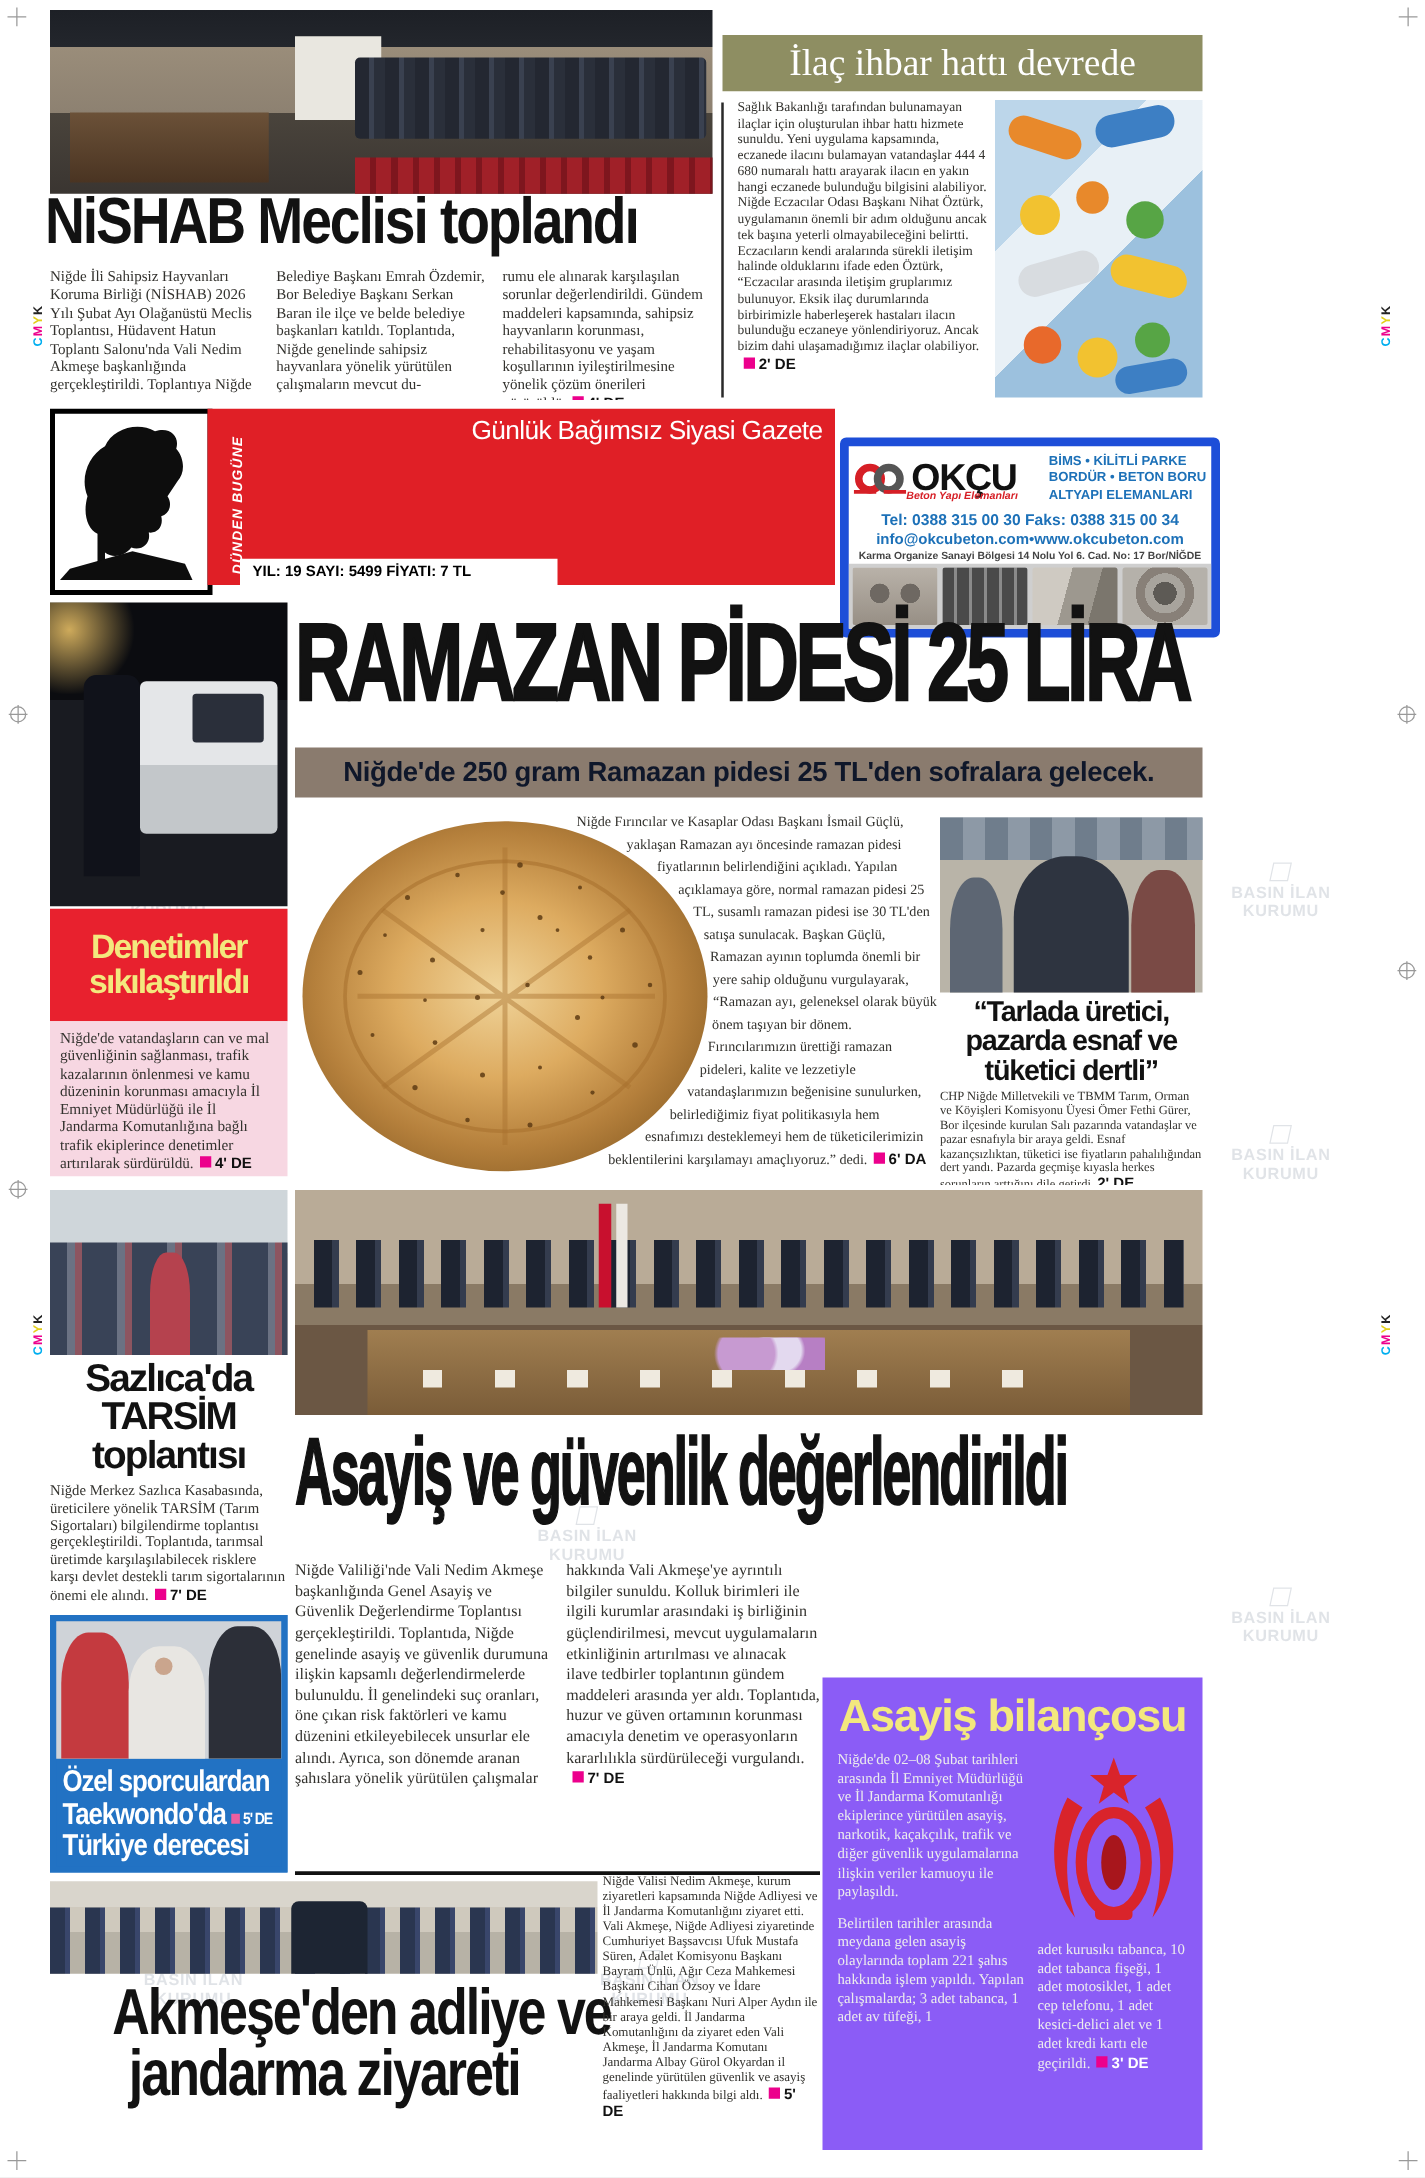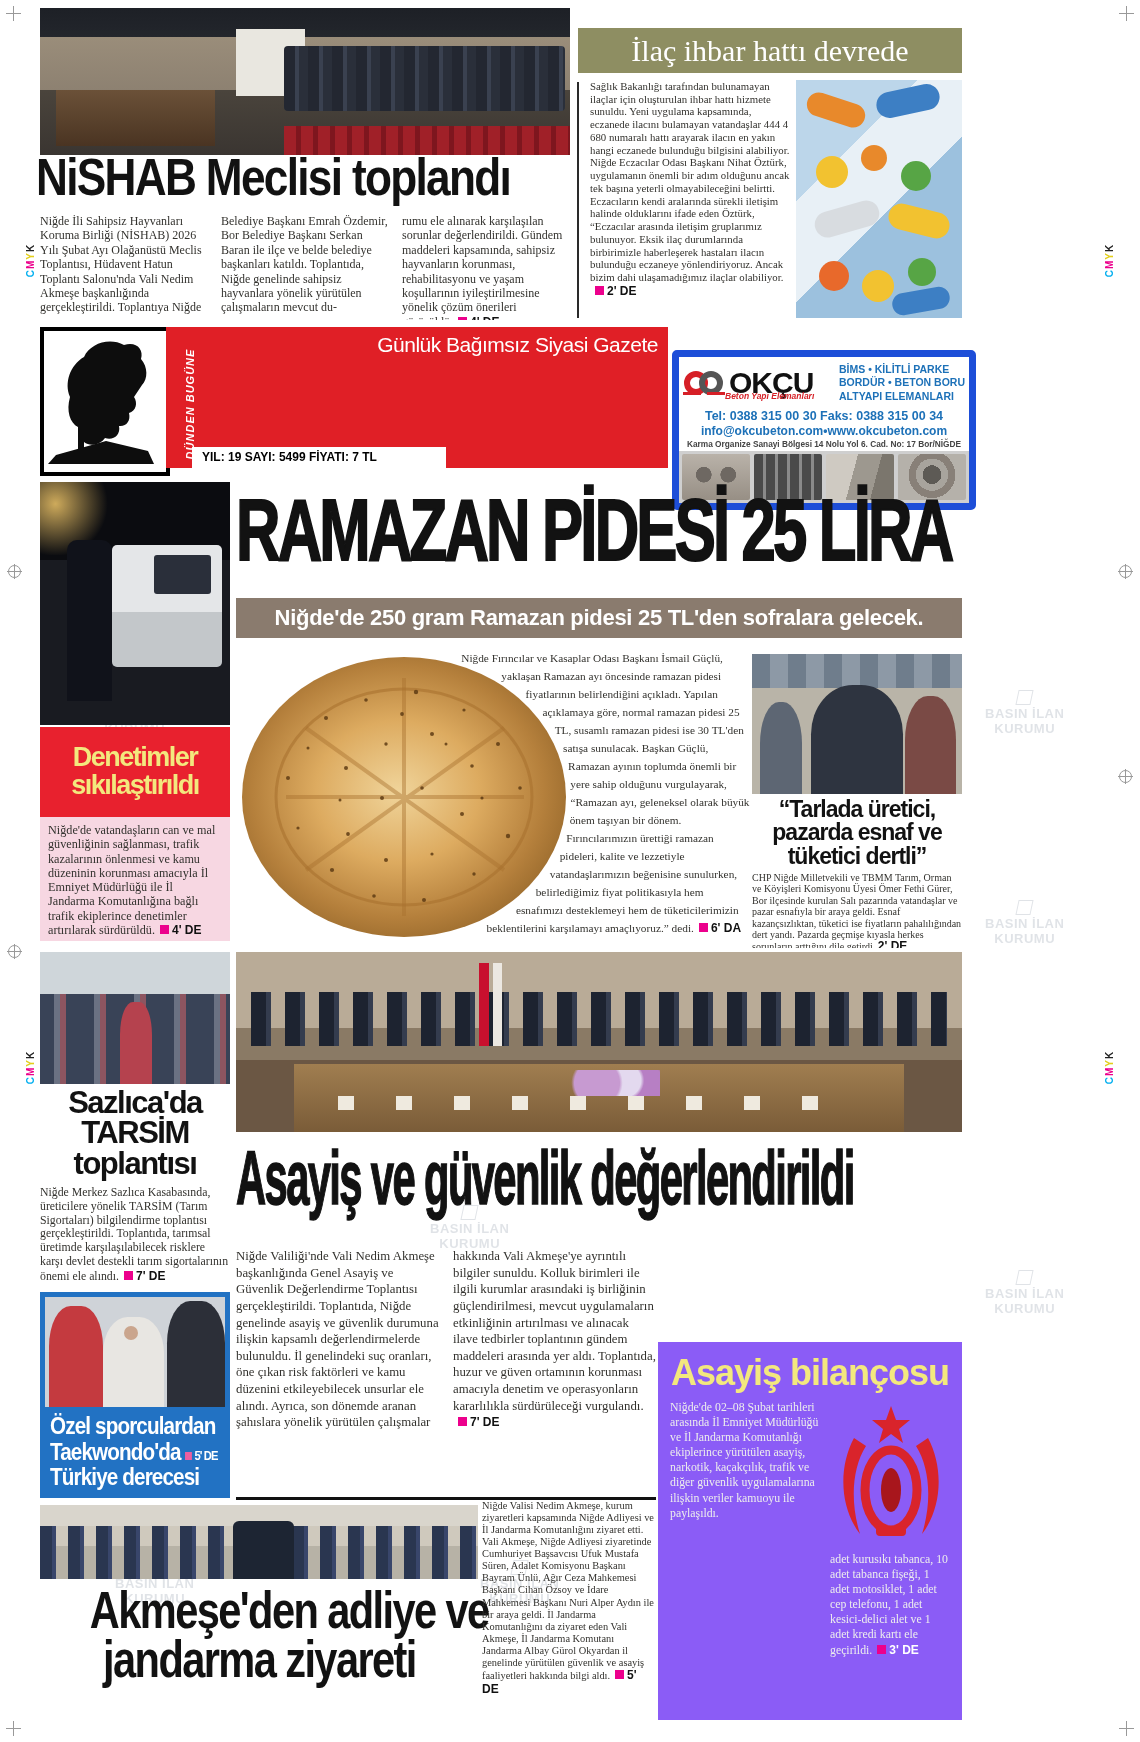--- a/index.html
+++ b/index.html
@@ -71,21 +71,21 @@
   #thumb-bordur{background:linear-gradient(105deg,#cfcac2 0 40%,#9d988f 40% 70%,#7b766d 70% 100%);}
   #thumb-boru{background:radial-gradient(circle at 50% 45%,#5d5a55 0 22%,#a8a49d 22% 38%,#888078 38% 55%,#b5b1aa 55% 100%);}
   
   #police-photo{left:40px;top:482px;width:190px;height:243px;background:linear-gradient(180deg,#0b0c10 0 32%,#191b21 32% 100%);}
   #police-photo .van{right:4%;top:26%;width:58%;height:50%;background:linear-gradient(#e4e6e8 0 55%,#c3c7ca 55% 100%);border-radius:5px;}
   #police-photo .win{right:10%;top:30%;width:30%;height:16%;background:#2a2f3a;border-radius:3px;}
   #police-photo .fig{left:14%;top:24%;width:24%;height:66%;background:#10121a;border-radius:10px 10px 0 0;}
   #police-photo .flare{left:0;top:0;width:45%;height:30%;background:radial-gradient(circle at 18% 30%,rgba(255,210,110,.8),transparent 60%);}
   #ramazan-headline{left:236px;top:486px;font-size:88px;letter-spacing:-4px;white-space:nowrap;
     transform:scaleX(.70);transform-origin:left top;line-height:1;-webkit-text-stroke:2px #121212;}
-  #ramazan-subbar{left:236px;top:598px;width:726px;height:40px;background:#8a7b6e;color:#ffffff;
+  #ramazan-subbar{left:236px;top:598px;width:726px;height:40px;background:#8a7b6e;color:#0f172a;
     font-size:22px;font-weight:bold;text-align:center;line-height:40px;letter-spacing:-.3px;}
   #pide-wrap{left:236px;top:648px;width:514px;height:298px;overflow:hidden;}
   #pide-photo{float:left;width:352px;height:298px;shape-outside:ellipse(48% 47% at 47% 50%);}
   #pide-article{font-size:11.3px;line-height:1.2;text-align:justify;}
   
   #pazar-photo{left:752px;top:654px;width:210px;height:140px;background:linear-gradient(180deg,#9aa3ad 0 24%,#b9b4a8 24% 100%);}
   #pazar-photo .canopy{left:0;top:0;right:0;height:24%;background:repeating-linear-gradient(90deg,#6f7d8c 0 18px,#8d99a6 18px 36px);}
   #pazar-photo .man{left:28%;top:22%;width:44%;height:78%;background:#2e3440;border-radius:45% 45% 0 0;}
   #pazar-photo .p1{left:4%;top:34%;width:20%;height:66%;background:#5d6673;border-radius:45% 45% 0 0;}
   #pazar-photo .p2{right:3%;top:30%;width:24%;height:70%;background:#7a4a45;border-radius:45% 45% 0 0;}
@@ -437,20 +437,21 @@
     <div class="hl">jandarma ziyareti</div>
   </div>
   <div class="abs serif" id="akmese-body">
     <span>Niğde Valisi Nedim Akmeşe, kurum ziyaretleri kapsamında Niğde Adliyesi ve İl Jandarma Komutanlığını ziyaret etti. Vali Akmeşe, Niğde Adliyesi ziyaretinde Cumhuriyet Başsavcısı Ufuk Mustafa Süren, Adalet Komisyonu Başkanı Bayram Ünlü, Ağır Ceza Mahkemesi Başkanı Cihan Özsoy ve İdare Mahkemesi Başkanı Nuri Alper Aydın ile bir araya geldi. İl Jandarma Komutanlığını da ziyaret eden Vali Akmeşe, İl Jandarma Komutanı Jandarma Albay Gürol Okyardan il genelinde yürütülen güvenlik ve asayiş faaliyetleri hakkında bilgi aldı.</span><span class="mk"></span><span class="pref">5' DE</span>
   </div>
 
   <div class="abs" id="bilanco-box">
     <div id="bilanco-title">Asayiş bilançosu</div>
     <div class="bilanco-text" id="bilanco-left">
       <p>Niğde'de 02–08 Şubat tarihleri arasında İl Emniyet Müdürlüğü ve İl Jandarma Komutanlığı ekiplerince yürütülen asayiş, narkotik, kaçakçılık, trafik ve diğer güvenlik uygulamalarına ilişkin veriler kamuoyu ile paylaşıldı.</p>
+      <p>Belirtilen tarihler arasında meydana gelen asayiş olaylarında toplam 221 şahıs hakkında işlem yapıldı. Yapılan çalışmalarda; 3 adet tabanca, 1 adet av tüfeği, 1</p>
     </div>
     <div id="bilanco-emblem">
       <svg width="122" height="150" viewBox="0 0 122 150">
         <path d="M61,8 L66,22 L80,22 L69,31 L73,45 L61,36 L49,45 L53,31 L42,22 L56,22 Z" fill="#d9242b"></path>
         <path d="M24,40 C8,70 10,110 30,136 C20,104 22,70 36,48 Z" fill="#d9242b"></path>
         <path d="M98,40 C114,70 112,110 92,136 C102,104 100,70 86,48 Z" fill="#d9242b"></path>
         <ellipse cx="61" cy="92" rx="26" ry="40" fill="none" stroke="#d9242b" stroke-width="9"></ellipse>
         <ellipse cx="61" cy="92" rx="10" ry="22" fill="#a8161c"></ellipse>
         <rect x="46" y="128" width="30" height="10" rx="4" fill="#d9242b"></rect>
       </svg>

